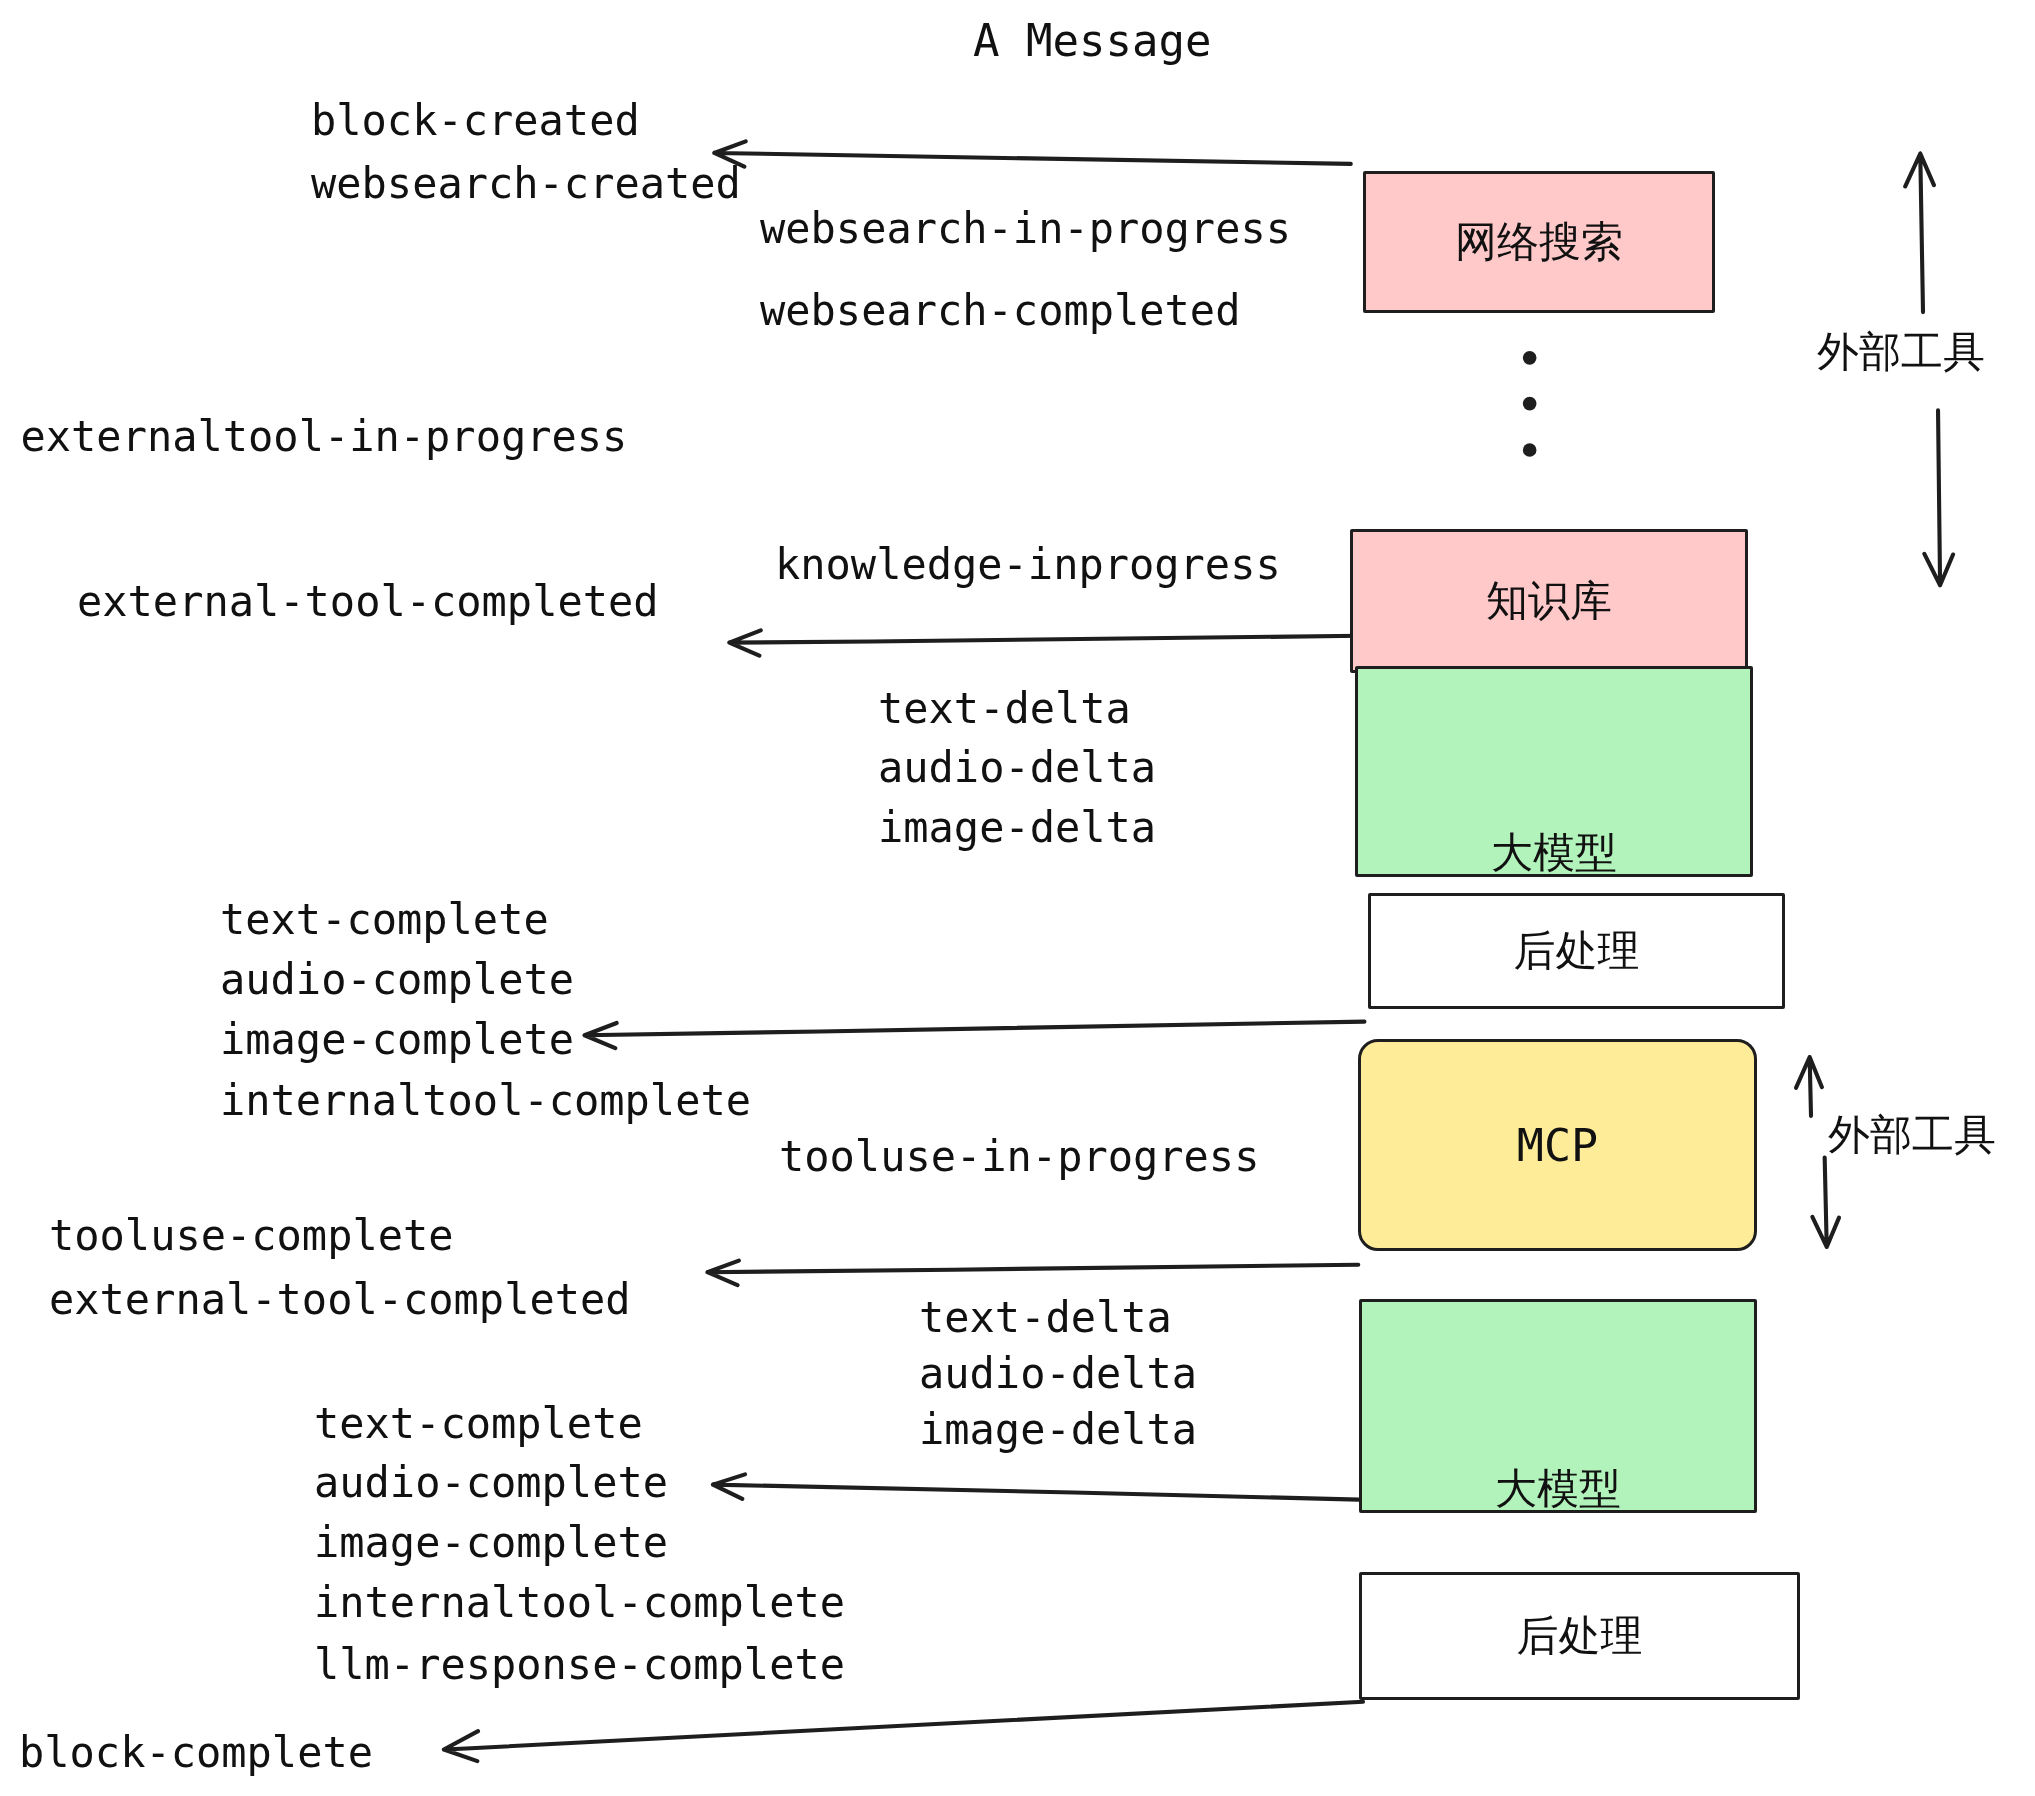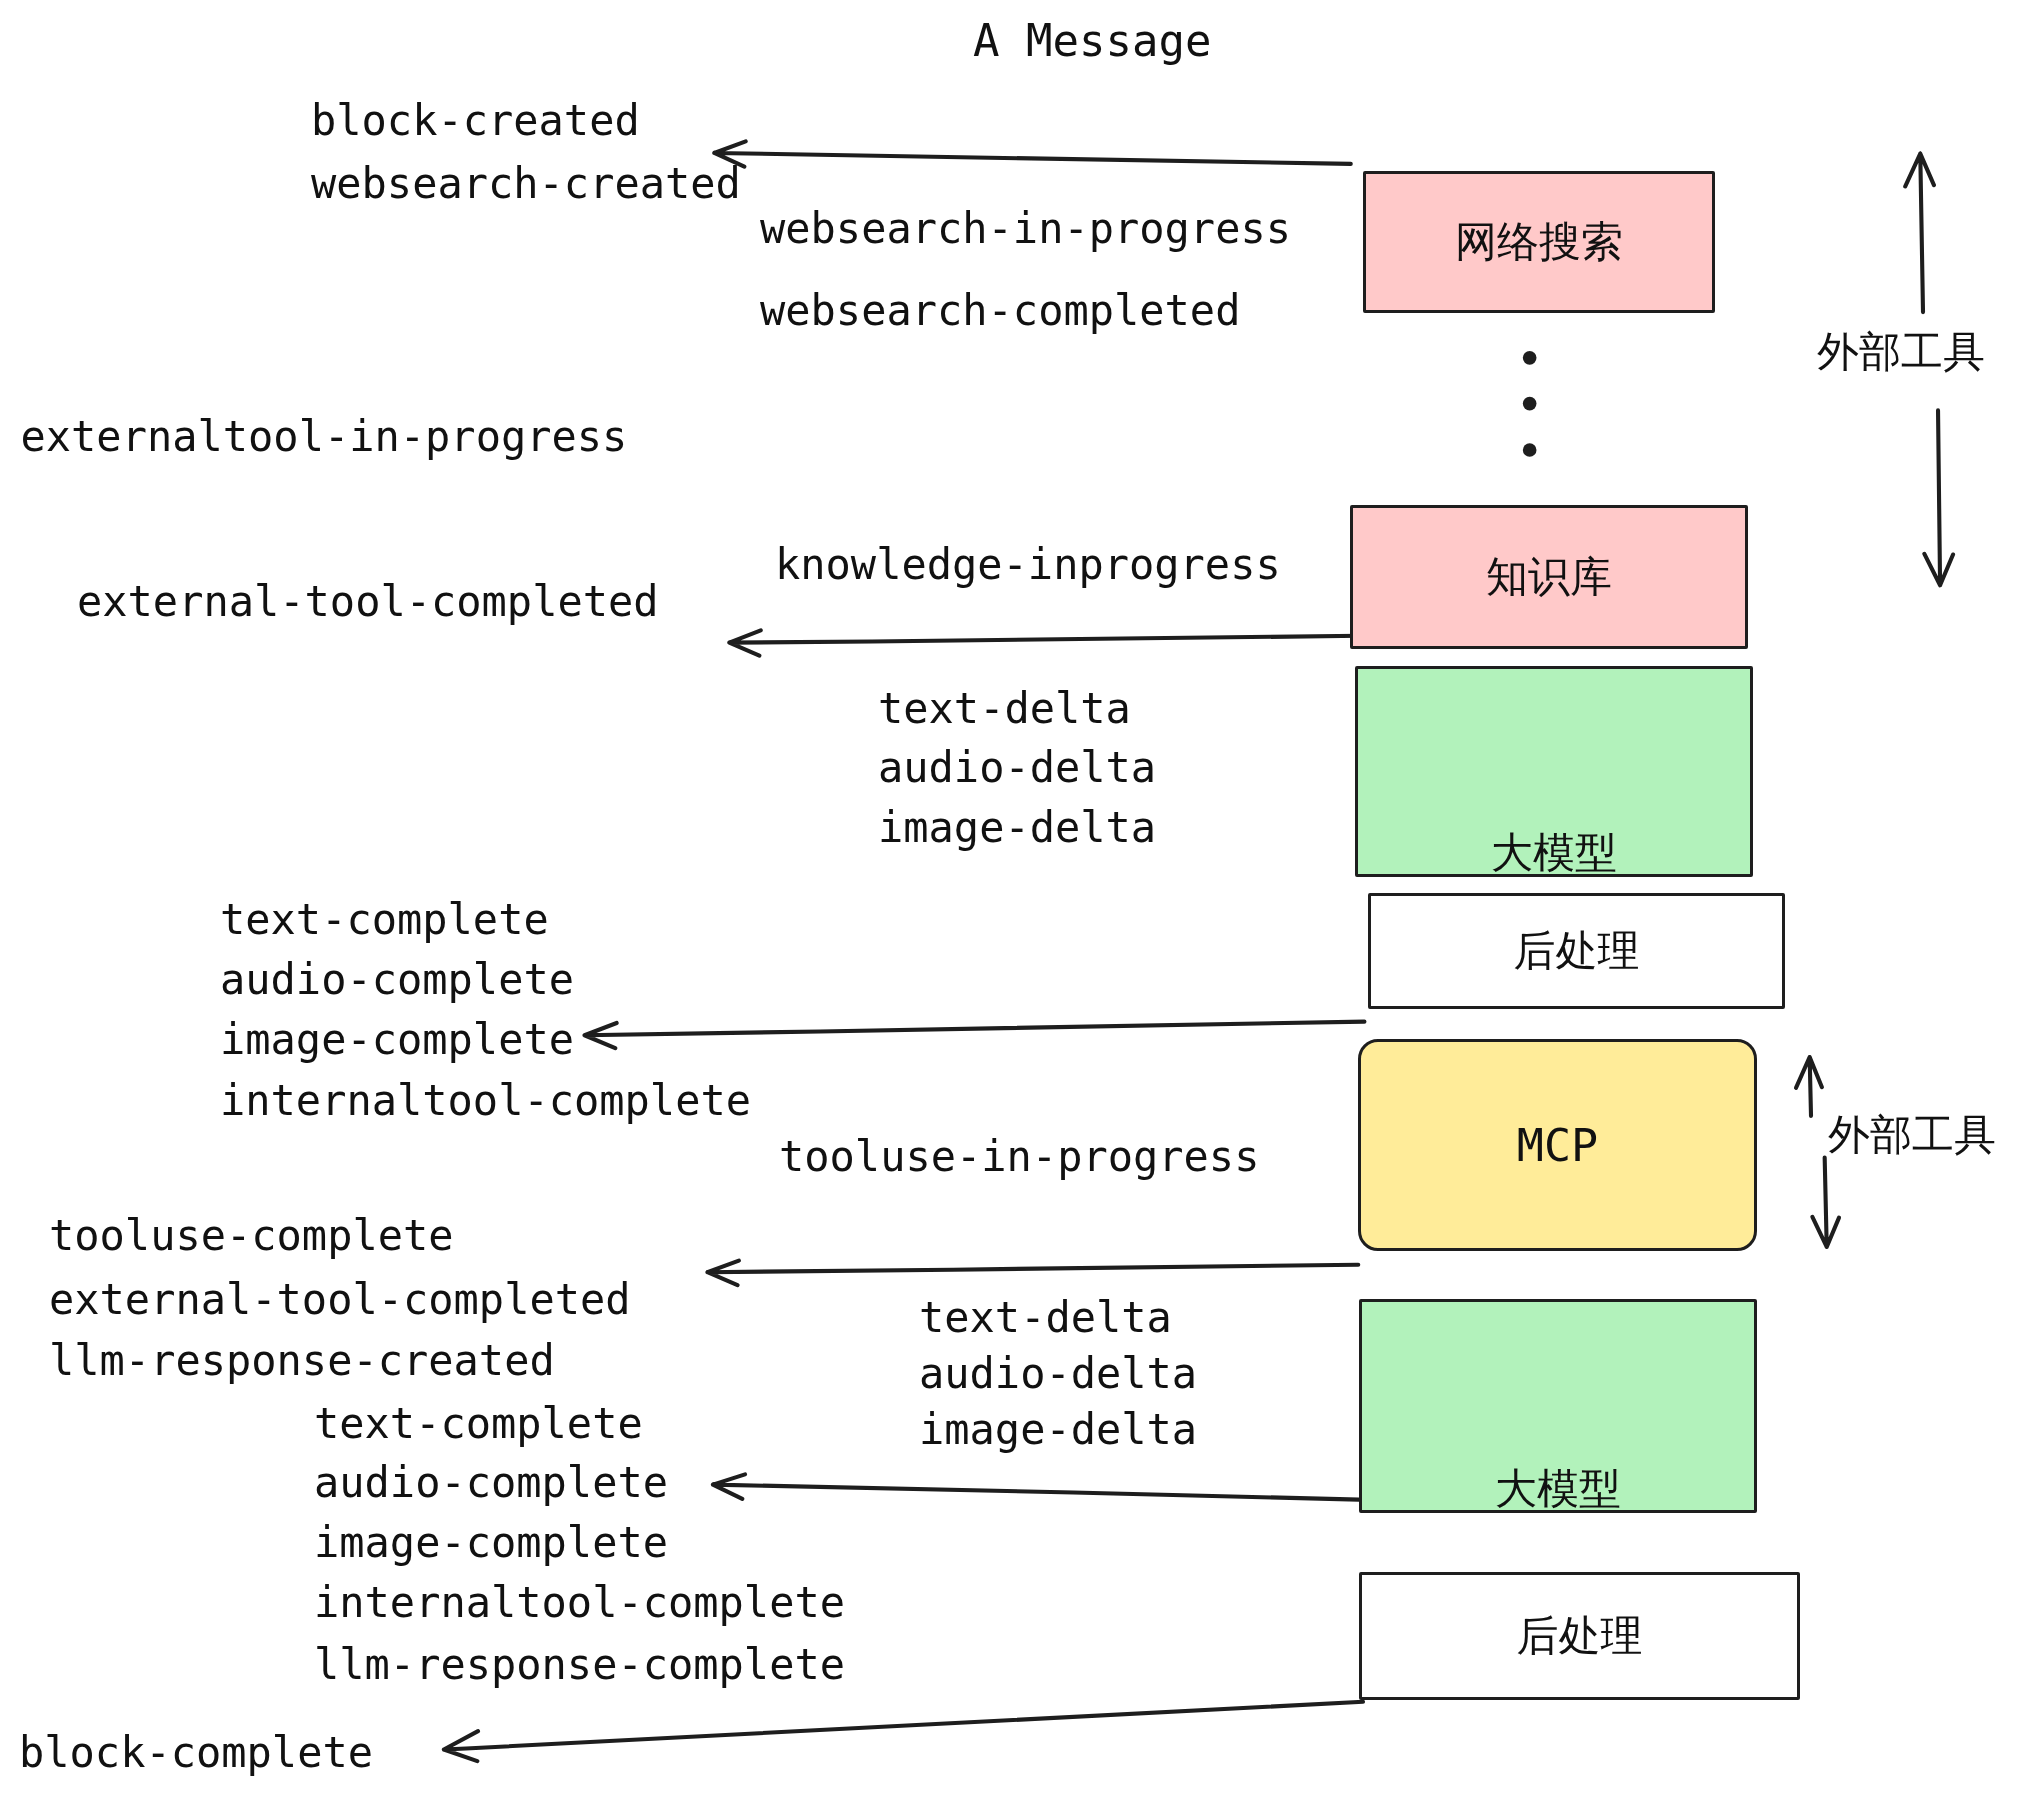--- a/index.html
+++ b/index.html
@@ -63,21 +63,21 @@
       <circle cx="2240" cy="591" r="10"></circle>
       <circle cx="2240" cy="659" r="10"></circle>
     </g>
   </svg>
 
   <div class="title">A Message</div>
 
   <div class="box fill-pink" style="left:1363px;top:171px;width:352px;height:142px;">
     <span class="box-label">网络搜索</span>
   </div>
-  <div class="box fill-pink" style="left:1350px;top:505px;width:398px;height:144px;">
+  <div class="box fill-pink" style="left:1350px;top:529px;width:398px;height:144px;">
     <span class="box-label">知识库</span>
   </div>
   <div class="box fill-green" style="left:1355px;top:666px;width:398px;height:211px;">
     <span class="box-label">大模型</span>
   </div>
   <div class="box fill-white" style="left:1368px;top:893px;width:417px;height:116px;">
     <span class="box-label">后处理</span>
   </div>
   <div class="box fill-yellow" style="left:1358px;top:1039px;width:399px;height:212px;border-radius:20px;">
     <span class="box-label mono">MCP</span>
@@ -102,21 +102,20 @@
   <div class="evt" style="left:878px;top:688px;">text-delta</div>
   <div class="evt" style="left:878px;top:747px;">audio-delta</div>
   <div class="evt" style="left:878px;top:807px;">image-delta</div>
   <div class="evt" style="left:220px;top:899px;">text-complete</div>
   <div class="evt" style="left:220px;top:959px;">audio-complete</div>
   <div class="evt" style="left:220px;top:1019px;">image-complete</div>
   <div class="evt" style="left:220px;top:1080px;">internaltool-complete</div>
   <div class="evt" style="left:779px;top:1136px;">tooluse-in-progress</div>
   <div class="evt" style="left:49px;top:1215px;">tooluse-complete</div>
   <div class="evt" style="left:49px;top:1279px;">external-tool-completed</div>
-  <div class="evt" style="left:49px;top:1340px;">llm-response-created</div>
   <div class="evt" style="left:314px;top:1403px;">text-complete</div>
   <div class="evt" style="left:314px;top:1462px;">audio-complete</div>
   <div class="evt" style="left:314px;top:1522px;">image-complete</div>
   <div class="evt" style="left:314px;top:1582px;">internaltool-complete</div>
   <div class="evt" style="left:314px;top:1644px;">llm-response-complete</div>
   <div class="evt" style="left:19px;top:1732px;text-align:right;">block-complete</div>
   <div class="evt" style="left:919px;top:1297px;">text-delta</div>
   <div class="evt" style="left:919px;top:1353px;">audio-delta</div>
   <div class="evt" style="left:919px;top:1409px;">image-delta</div>
 

